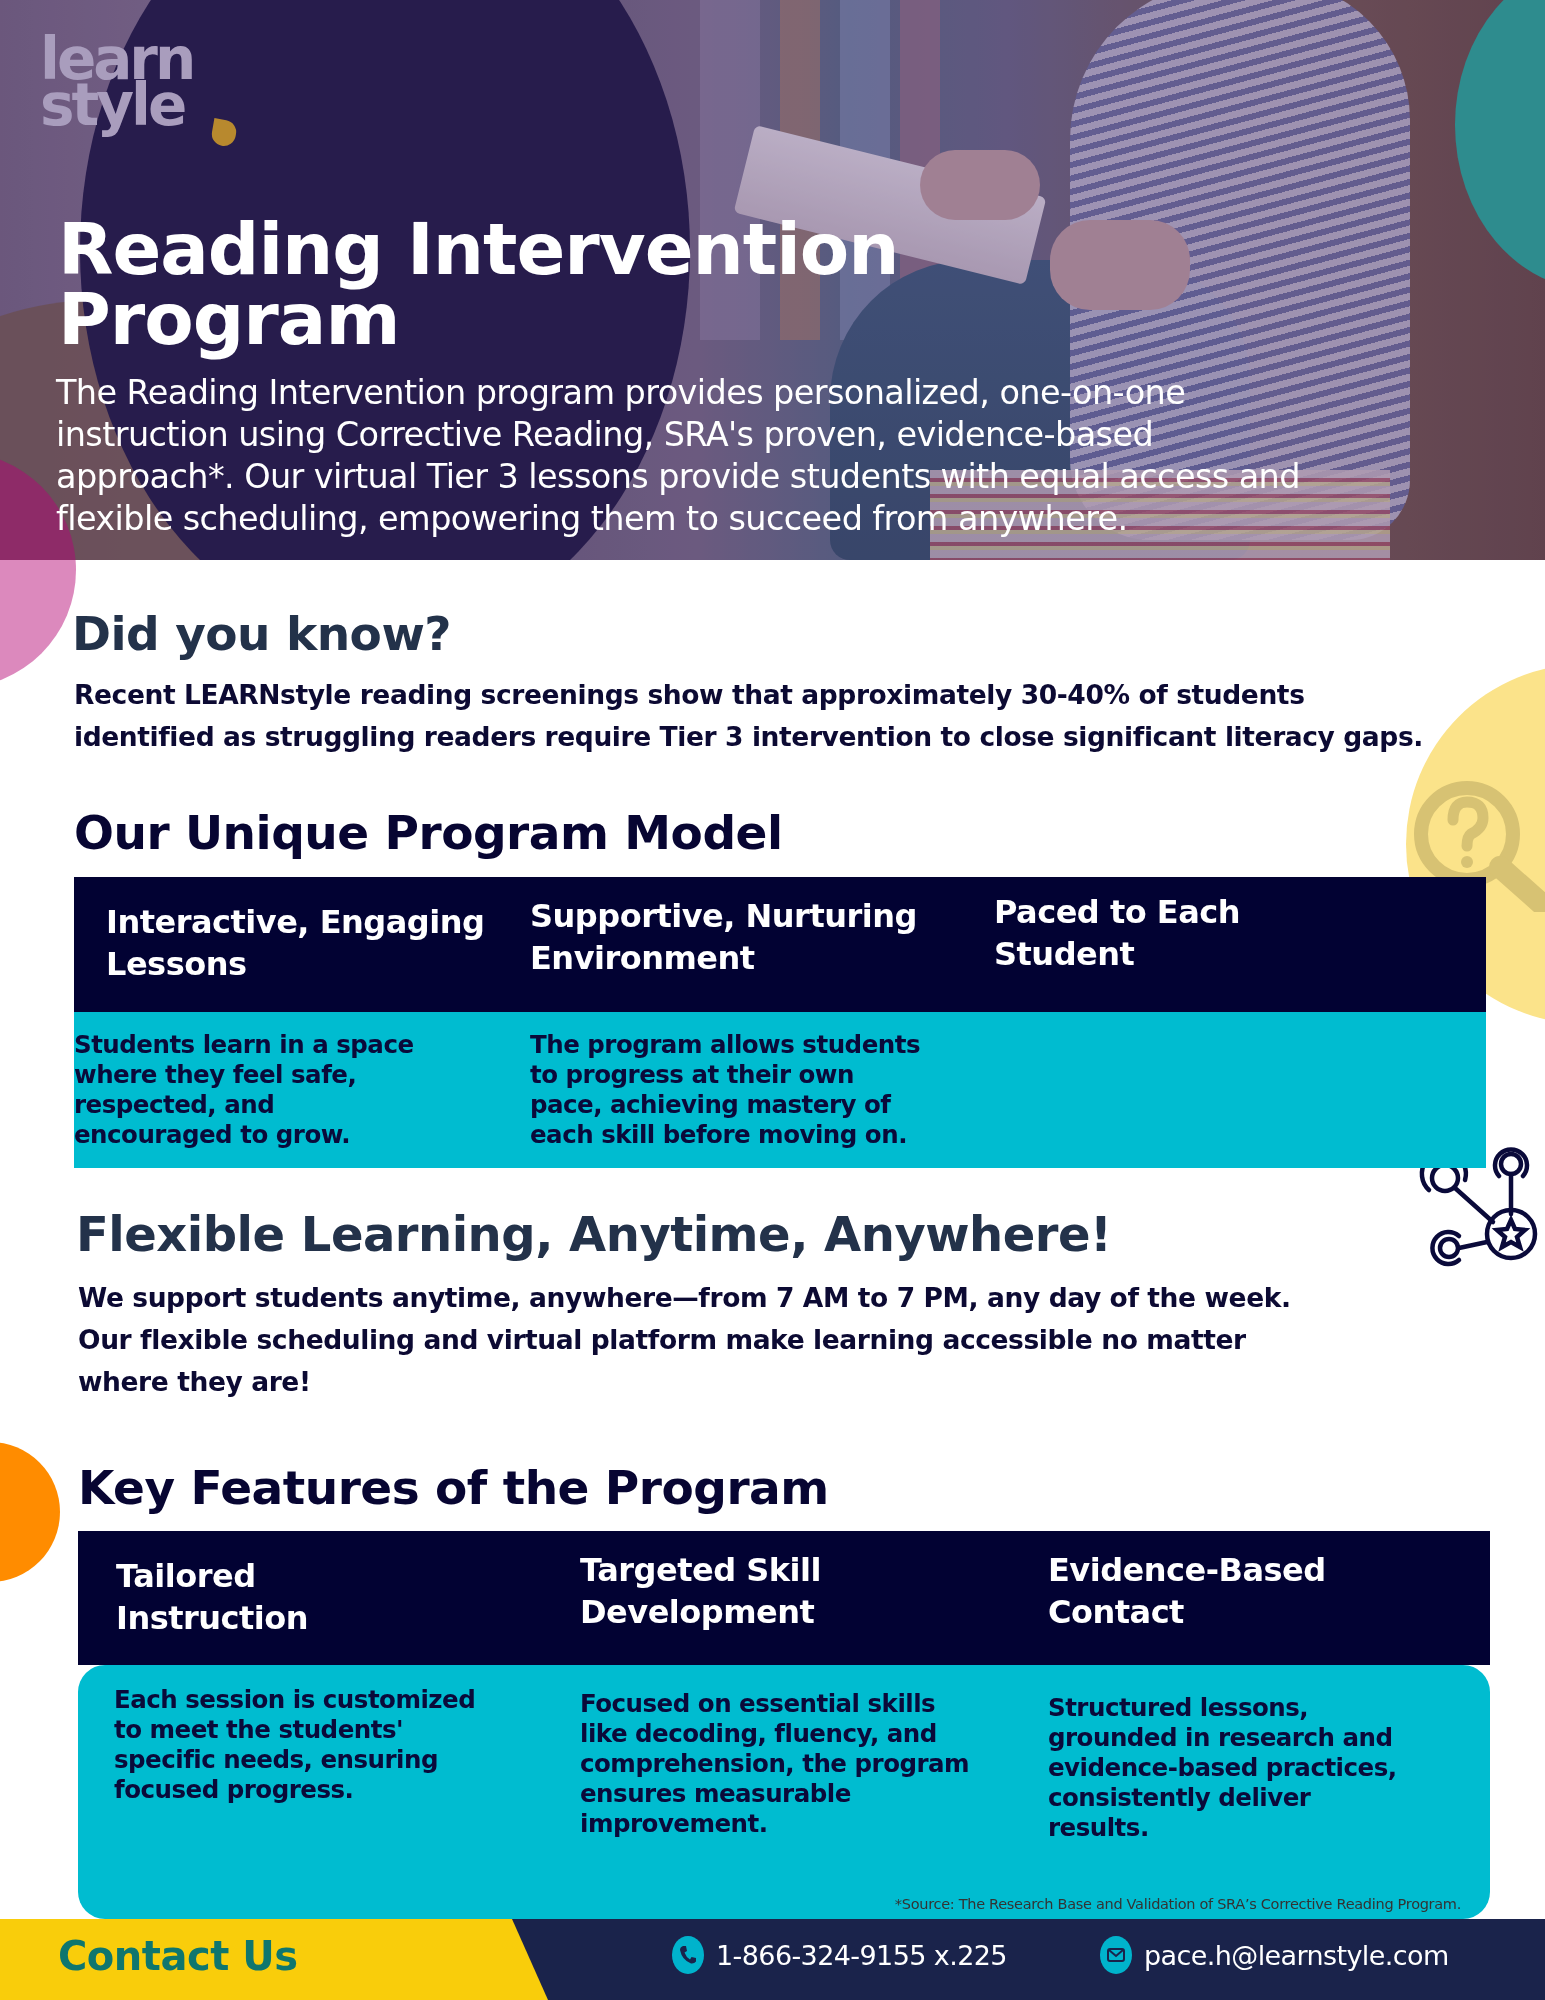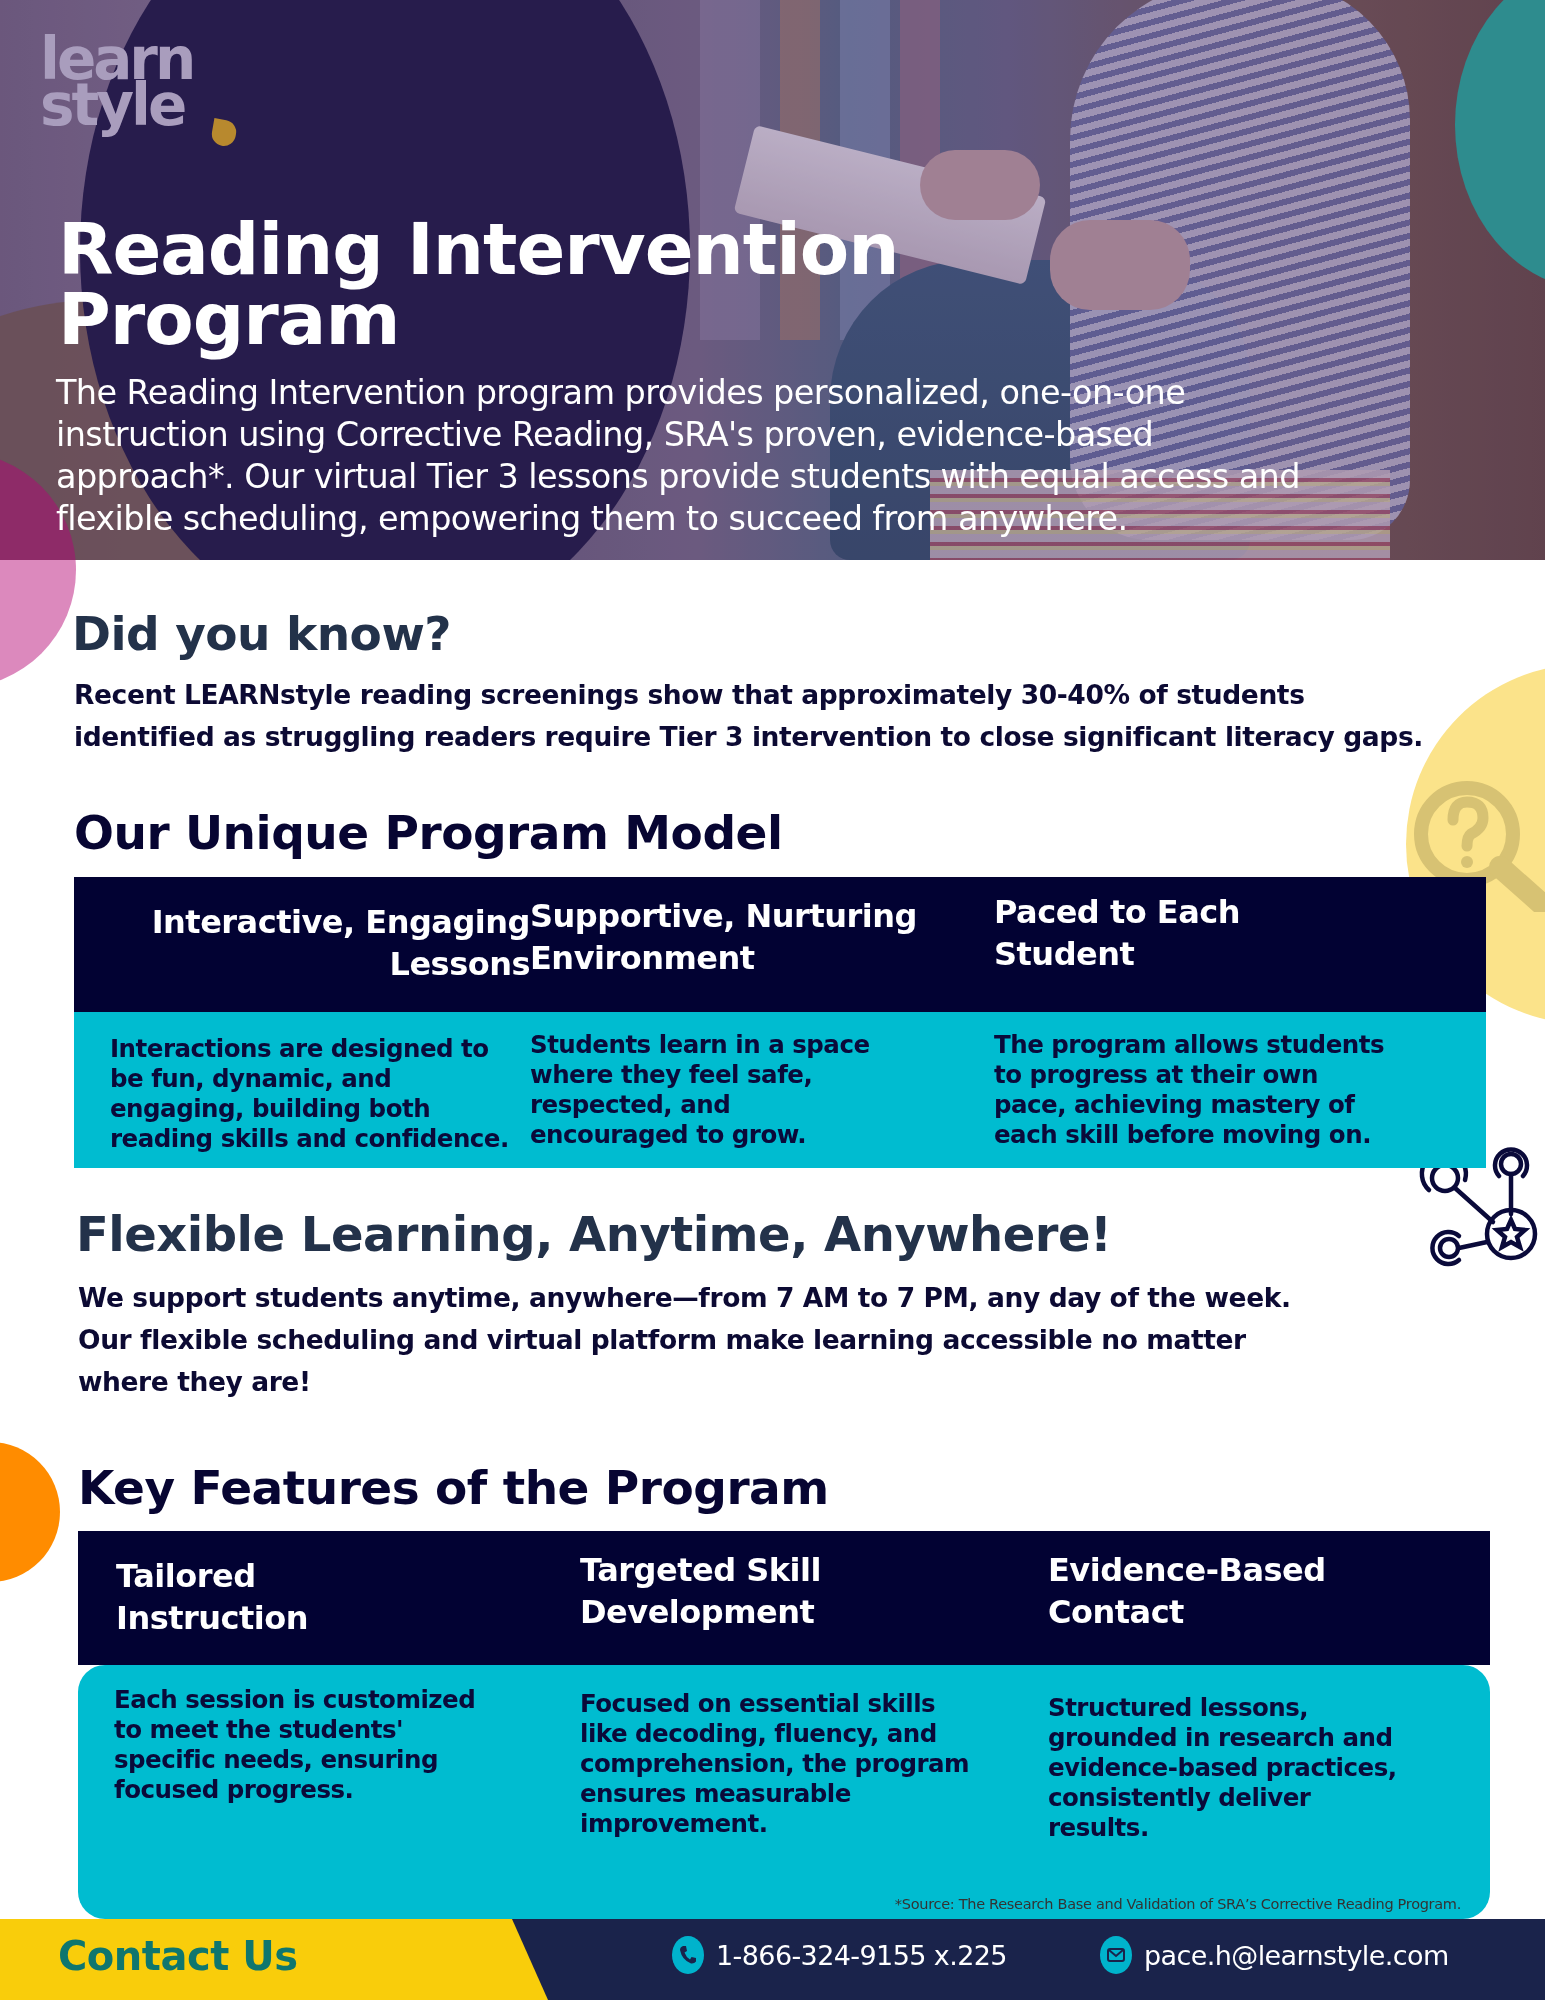--- a/index.html
+++ b/index.html
@@ -124,21 +124,21 @@
   .cell-b {
     color: #0a0a3a; font-family: "DejaVu Sans", sans-serif; font-weight: bold;
     letter-spacing: -0.5px;
   }
 
   .model-table { left: 74px; top: 877px; width: 1412px; }
   .model-table .grid-head { height: 135px; grid-template-columns: 456px 464px 492px; }
   .model-table .grid-body { height: 156px; grid-template-columns: 456px 464px 492px; }
   .model-table .cell-h { font-size: 32px; line-height: 42px; }
   .model-table .cell-b { font-size: 24.5px; line-height: 30px; }
-  .model-table .c1h { padding: 24px 0 0 32px; text-align: right; }
+  .model-table .c1h { padding: 24px 0 0 32px; }
   .model-table .c2h { padding: 18px 0 0 0; }
   .model-table .c3h { padding: 14px 0 0 0; }
   .model-table .c1b { padding: 22px 0 0 36px; }
   .model-table .c2b { padding: 18px 0 0 0; }
   .model-table .c3b { padding: 18px 0 0 0; }
 
   .flex-title { left: 76px; top: 1206px; font-size: 48px; color: #23324a; }
   .flex-text { left: 78px; top: 1277px; width: 1420px; font-size: 26.5px; line-height: 42px; color: #0c0a33; }
 
   .key-title { left: 78px; top: 1460px; font-size: 47px; color: #070532; }
@@ -266,26 +266,20 @@
     <div class="cell-h c2h">
       <span style="display:block">Supportive, Nurturing</span>
       <span style="display:block">Environment</span>
     </div>
     <div class="cell-h c3h">
       <span style="display:block">Paced to Each</span>
       <span style="display:block">Student</span>
     </div>
   </div>
   <div class="grid-body">
-    <div class="cell-b c1b">
-      <span style="display:block">Interactions are designed to</span>
-      <span style="display:block">be fun, dynamic, and</span>
-      <span style="display:block">engaging, building both</span>
-      <span style="display:block">reading skills and confidence.</span>
-    </div>
     <div class="cell-b c2b">
       <span style="display:block">Students learn in a space</span>
       <span style="display:block">where they feel safe,</span>
       <span style="display:block">respected, and</span>
       <span style="display:block">encouraged to grow.</span>
     </div>
     <div class="cell-b c3b">
       <span style="display:block">The program allows students</span>
       <span style="display:block">to progress at their own</span>
       <span style="display:block">pace, achieving mastery of</span>

